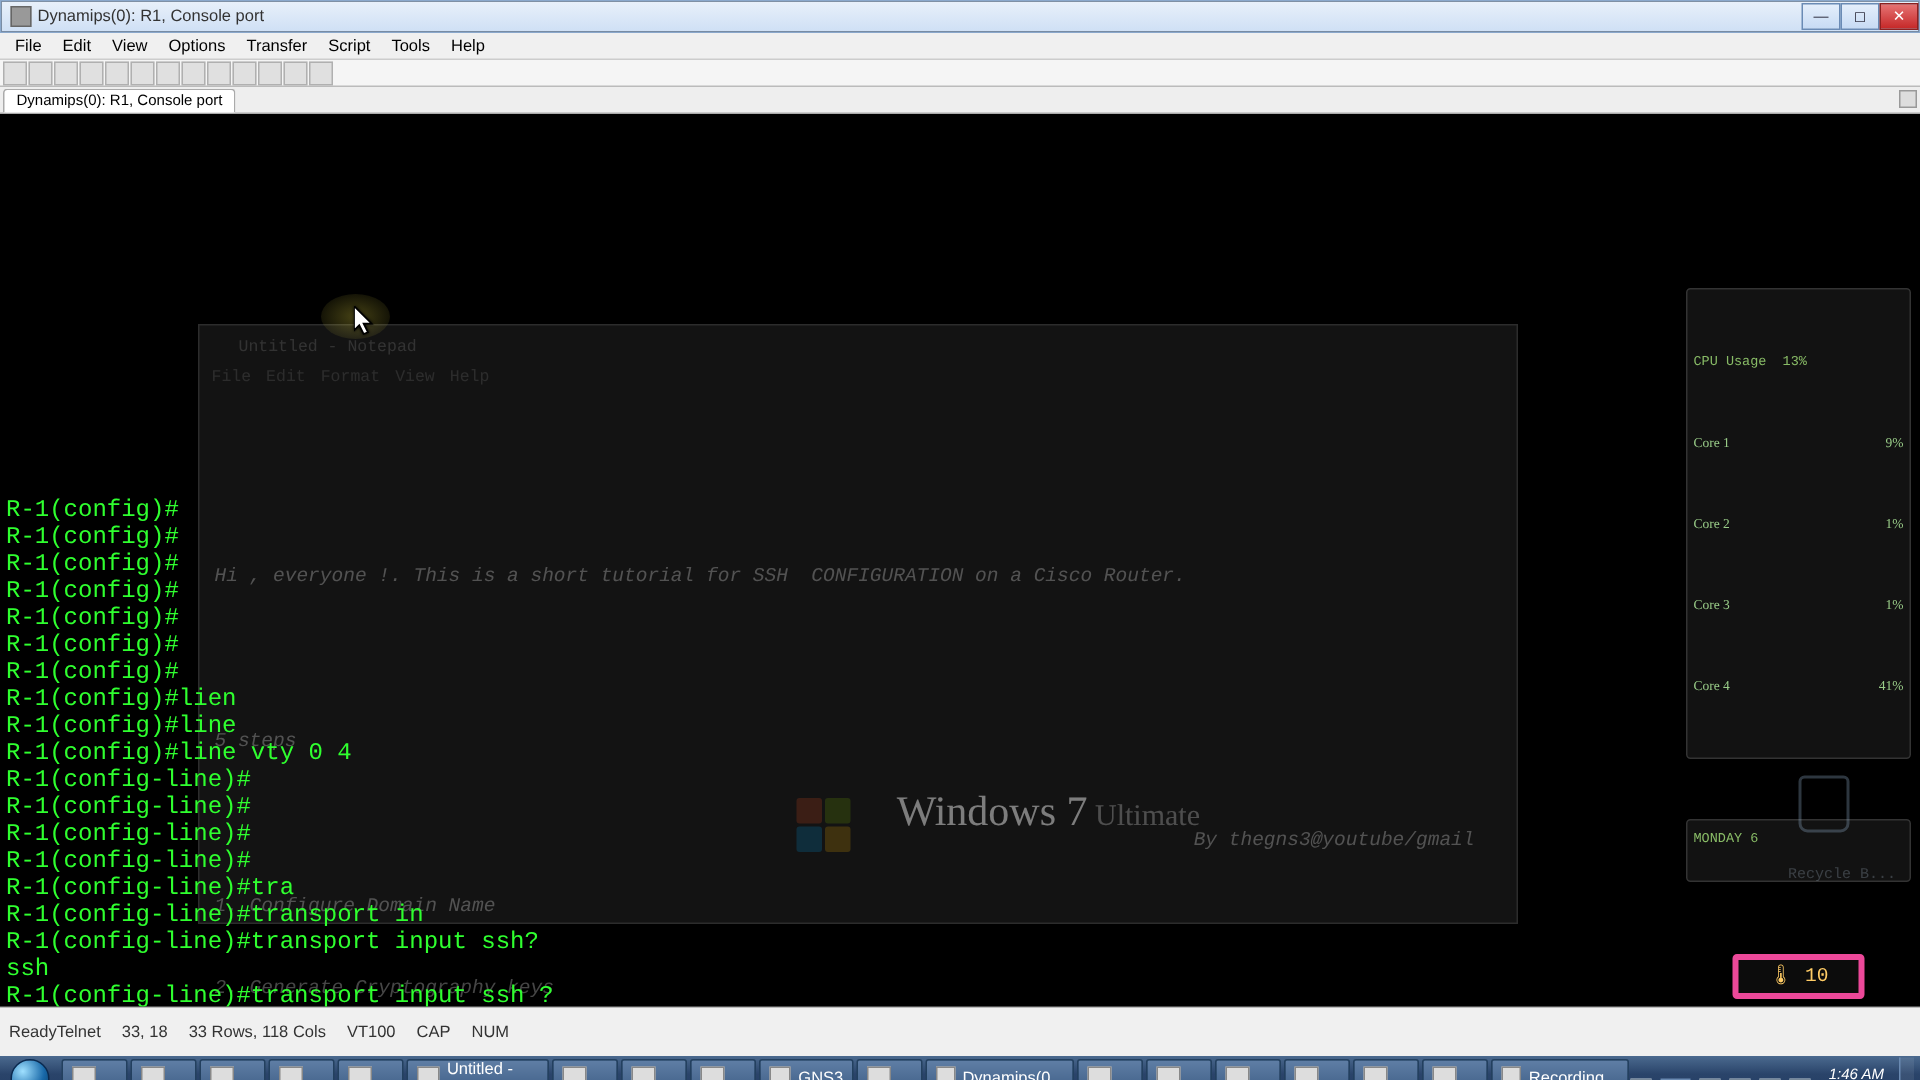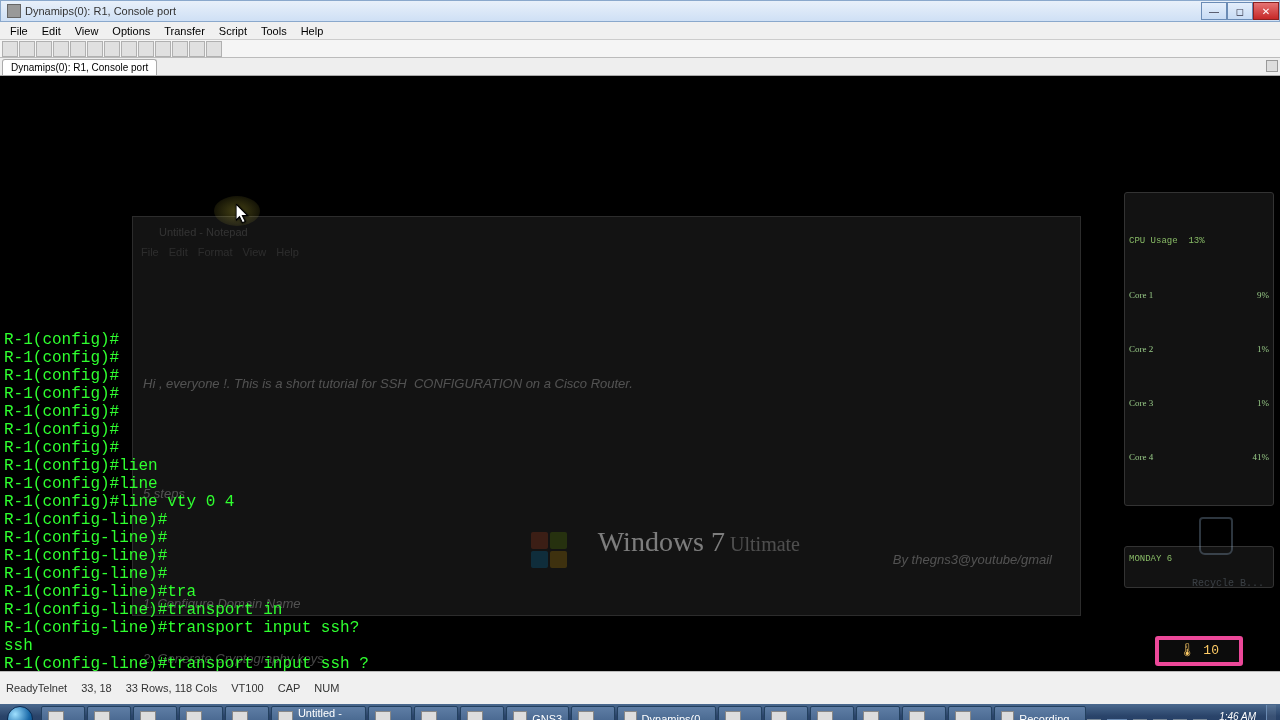--- a/index.html
+++ b/index.html
@@ -23,21 +23,21 @@
 
 
 .tabstrip { height: 18px; background: #eee; display: flex; align-items: flex-end; padding-left: 2px; border-bottom: 1px solid #aaa; position:relative; }
 .tabstrip .tab { font-size: 10px; padding: 2px 8px; background: #fff; border: 1px solid #aaa; border-bottom: none; border-radius: 3px 3px 0 0; }
 .tabstrip .scroll { position:absolute; right:2px; top:2px; width:12px; height:12px; border:1px solid #999; background:#ddd; }
 
 
 .terminal { position: relative; width: 100%; height: 595px; background: #000; font-family: "Courier New", monospace; font-size: 16px; line-height: 18px; color: #2fff2f; padding: 3px 4px; white-space: pre; overflow:hidden; }
 
 
-.notepad-ghost { position: absolute; left: 132px; top: 140px; width: 949px; height: 400px; background: rgba(240,240,240,0.08); border: 1px solid rgba(120,120,120,0.25); color: rgba(200,200,200,0.35); font-family: Liberation Sans, sans-serif; font-style: italic; font-size: 13px; padding: 50px 4px 4px 10px; pointer-events: none; }
+.notepad-ghost { position: absolute; left: 132px; top: 140px; width: 880px; height: 400px; background: rgba(240,240,240,0.08); border: 1px solid rgba(120,120,120,0.25); color: rgba(200,200,200,0.35); font-family: Liberation Mono, monospace; font-style: italic; font-size: 13px; padding: 50px 4px 4px 10px; pointer-events: none; }
 .notepad-ghost .np-title { position:absolute; top:6px; left:26px; font-size:11px; font-style:normal; opacity:.5; }
 .notepad-ghost .np-menu { position:absolute; top:26px; left:8px; font-size:11px; font-style:normal; opacity:.4; display:flex; gap:10px; }
 .notepad-ghost .np-body div { margin-bottom: 1px; }
 .notepad-ghost .np-sig { position:absolute; bottom: 46px; right: 28px; }
 
 
 .gadgets { position:absolute; right:6px; top:80px; width:150px; pointer-events:none; }
 .gadgets .g { background: rgba(30,30,30,0.6); border:1px solid #333; margin-bottom:4px; border-radius:3px; color:#8b6; font-size:9px; padding:3px 4px; }
 .gadgets .g .row { display:flex; justify-content:space-between; color:#9c8;font-family:Liberation Serif, serif; }
 .gadgets .gcal { height: 42px; }

